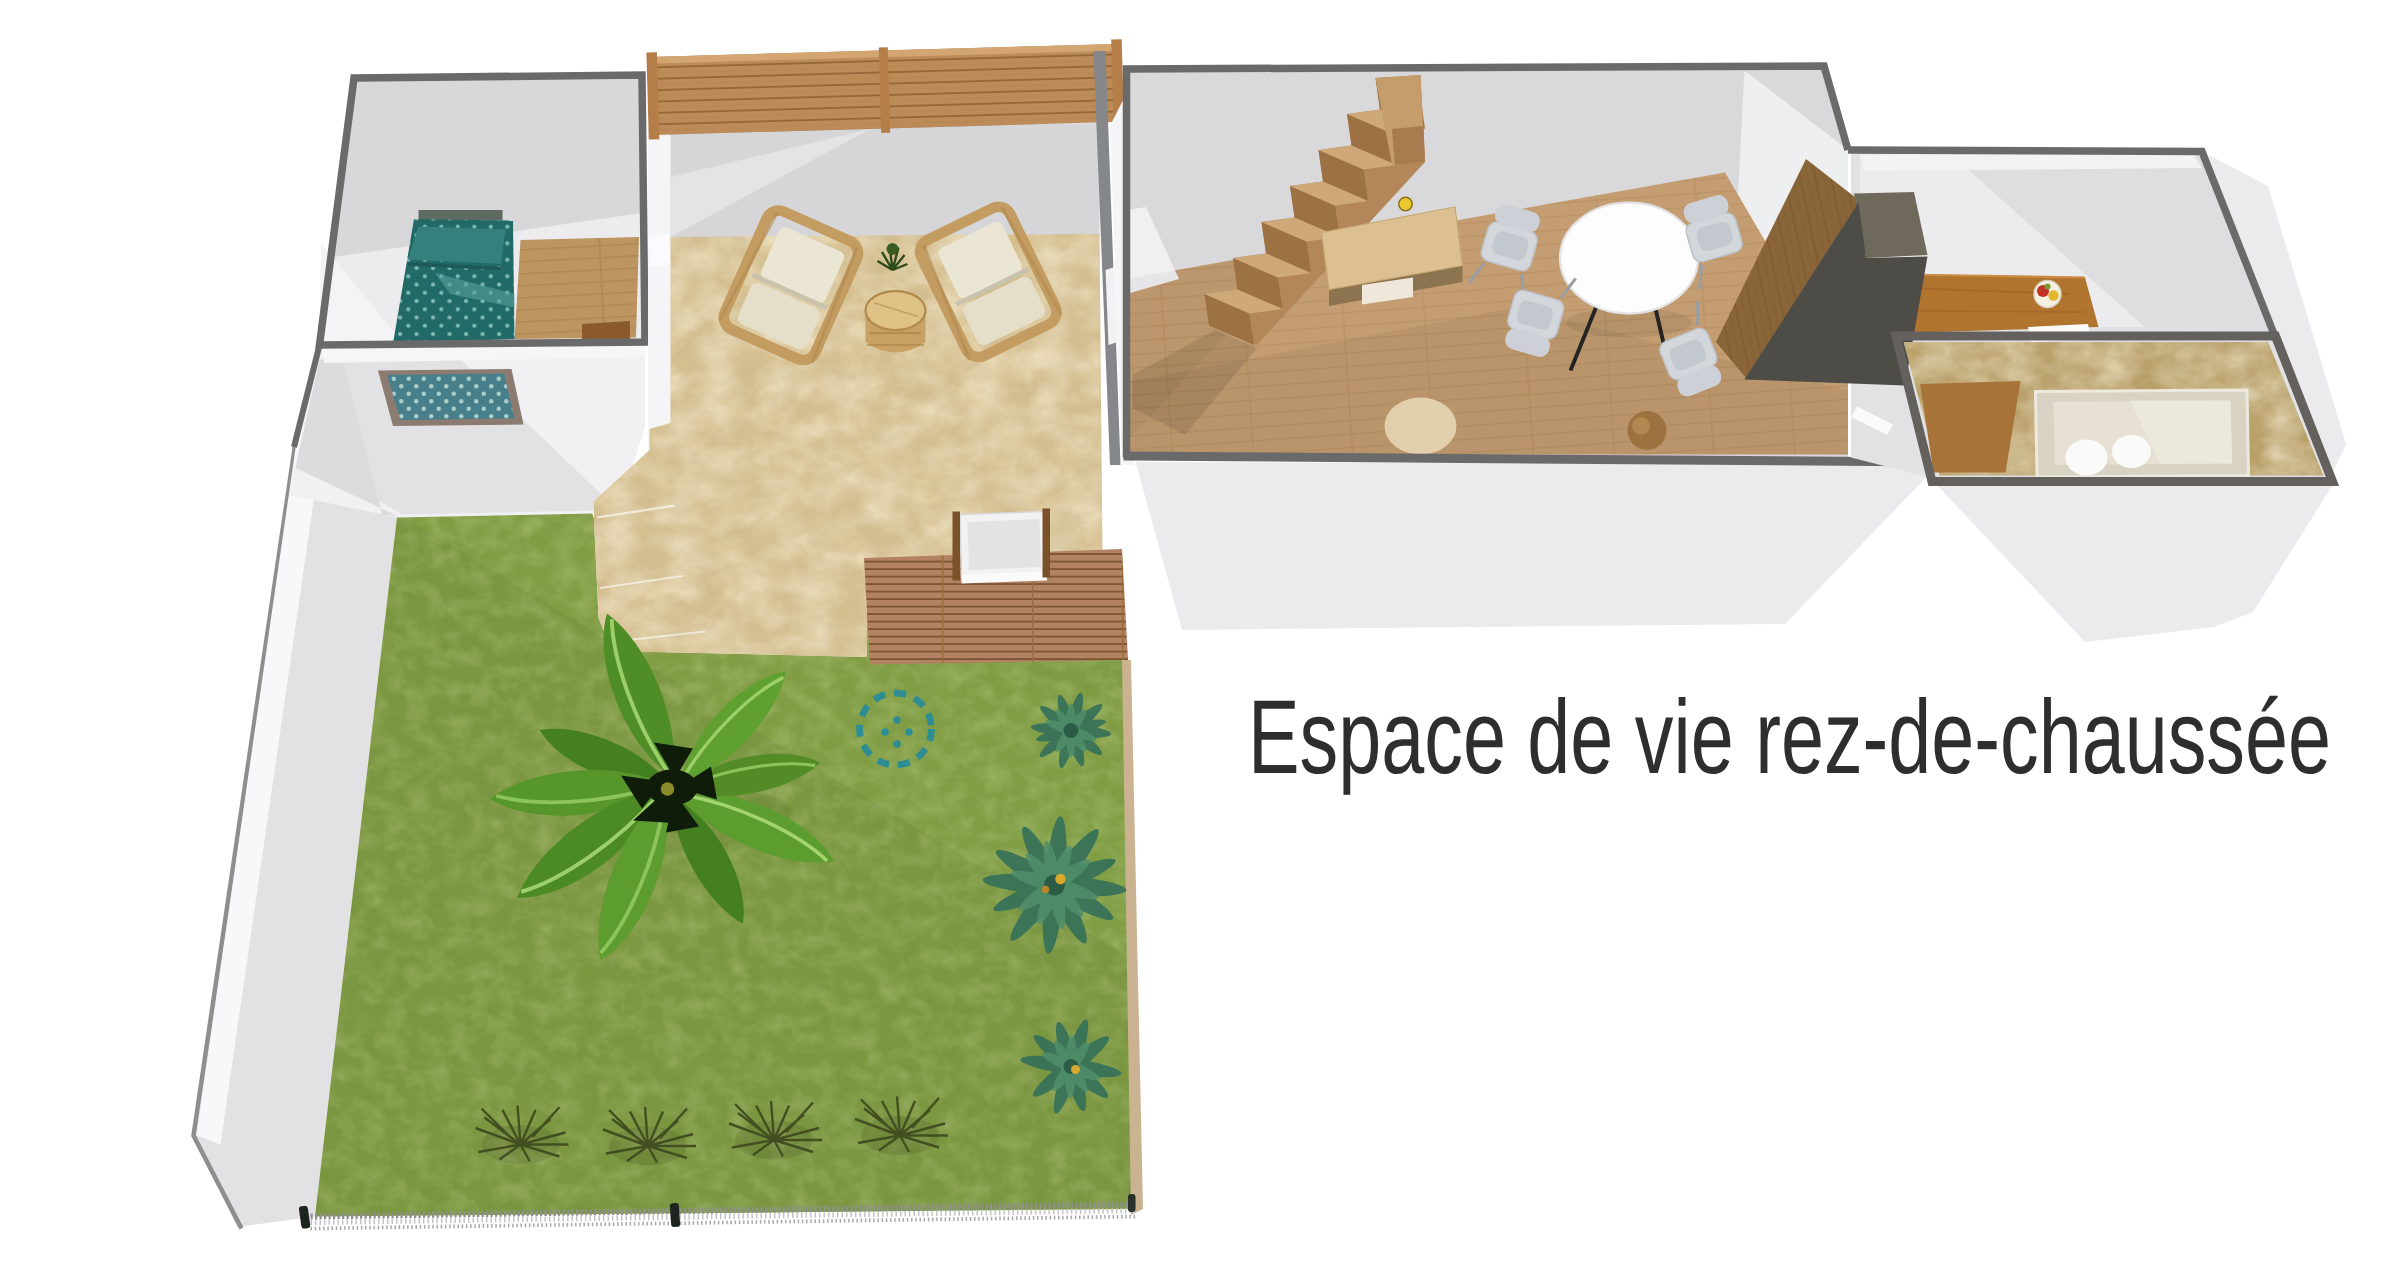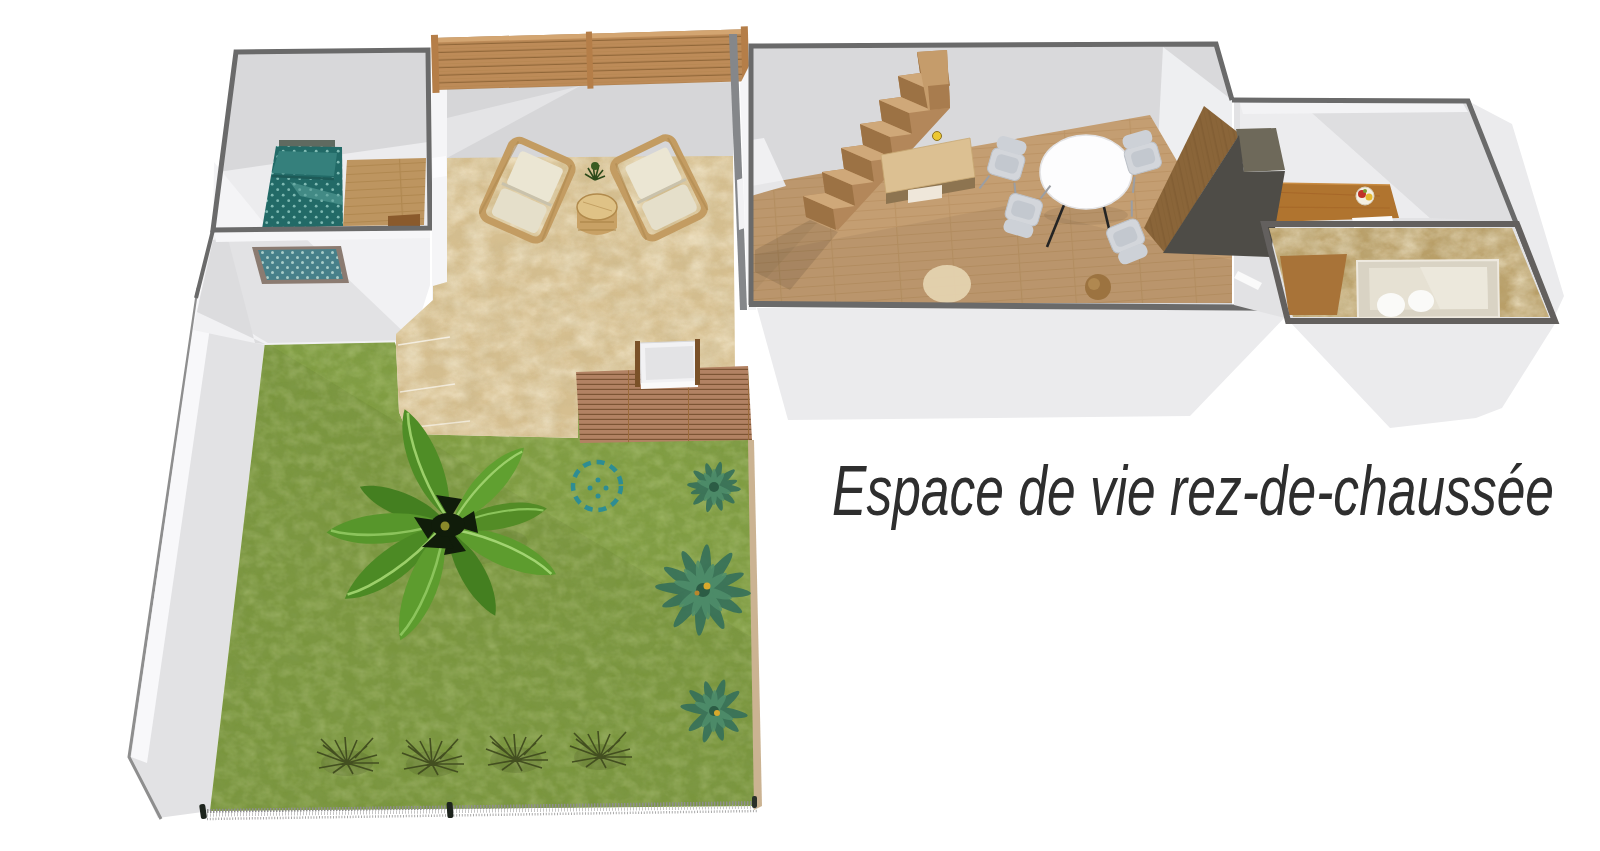--- a/index.html
+++ b/index.html
@@ -1,16 +1,16 @@
 <!DOCTYPE html>
 <html><head>
 <meta charset="utf-8">
 <style>
 html,body{margin:0;padding:0;background:#ffffff;width:1600px;height:851px;overflow:hidden;}
-#scene{position:relative;width:1463px;height:851px;font-family:"Liberation Sans",sans-serif;font-style:italic;}
+#scene{position:relative;width:1463px;height:851px;font-family:"Liberation Sans",sans-serif;}
 svg{position:absolute;left:0;top:0;}
 </style>
 </head>
 <body>
 <div id="scene">
 <svg width="1600" height="851" viewBox="0 0 1600 851">
 <defs>
 <pattern id="woodfloor" width="120" height="9" patternUnits="userSpaceOnUse" patternTransform="rotate(-4)">
   <rect width="120" height="9" fill="#c49e72"></rect>
   <rect y="0" width="120" height="0.9" fill="#b99061" opacity="0.8"></rect>

